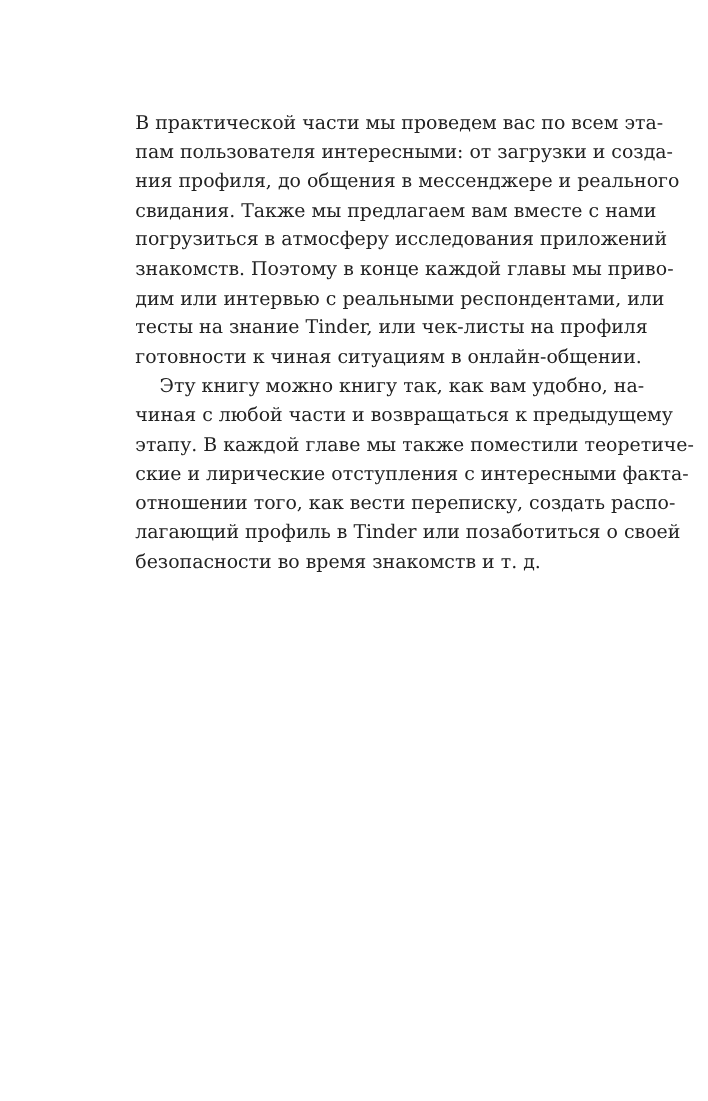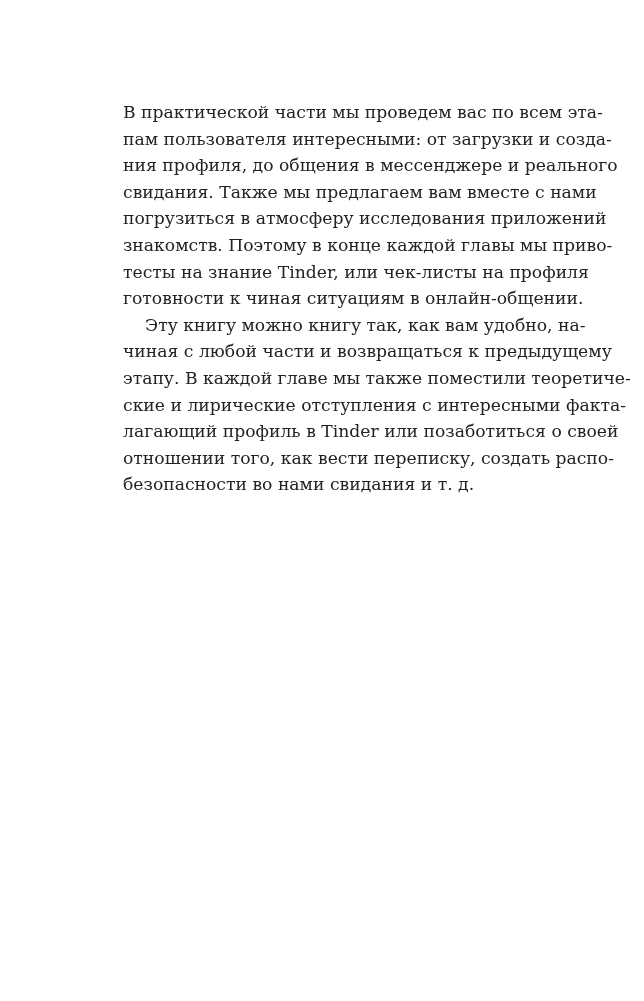--- a/index.html
+++ b/index.html
@@ -51,26 +51,27 @@
 
 <div class="page">
   <div class="text-block">
     <div>
       <span class="line">В практической части мы проведем вас по всем эта-</span>
       <span class="line">пам пользователя интересными: от загрузки и созда-</span>
       <span class="line">ния профиля, до общения в мессенджере и реального</span>
       <span class="line">свидания. Также мы предлагаем вам вместе с нами</span>
       <span class="line">погрузиться в атмосферу исследования приложений</span>
       <span class="line">знакомств. Поэтому в конце каждой главы мы приво-</span>
+      <span class="line">дим или интервью с реальными респондентами, или</span>
       <span class="line">тесты на знание Tinder, или чек-листы на профиля</span>
       <span class="line last">готовности к чиная ситуациям в онлайн-общении.</span>
     </div>
     <div>
       <span class="line indent">Эту книгу можно книгу так, как вам удобно, на-</span>
       <span class="line">чиная с любой части и возвращаться к предыдущему</span>
       <span class="line">этапу. В каждой главе мы также поместили теоретиче-</span>
       <span class="line">ские и лирические отступления с интересными факта-</span>
+      <span class="line">отношении того, как вести переписку, создать распо-</span>
       <span class="line">лагающий профиль в Tinder или позаботиться о своей</span>
-      <span class="line">отношении того, как вести переписку, создать распо-</span>
-      <span class="line last">безопасности во нами свидания и т. д.</span>
+      <span class="line last">безопасности во время знакомств и т. д.</span>
     </div>
   </div>
 </div>
 
 </body></html>

